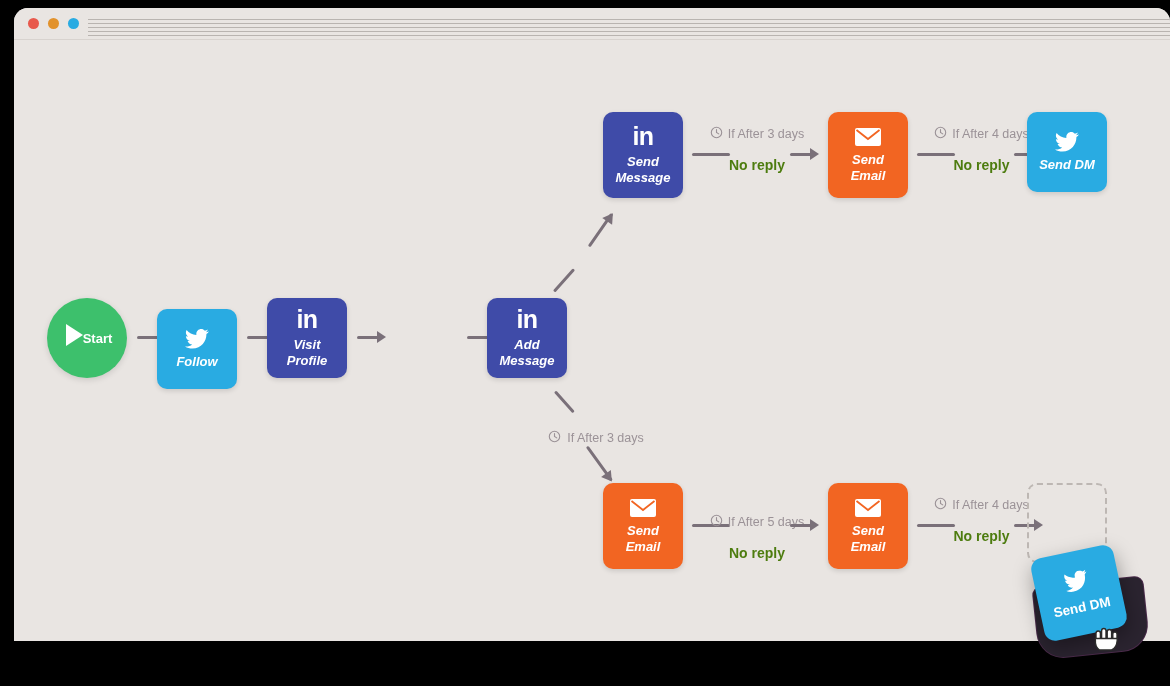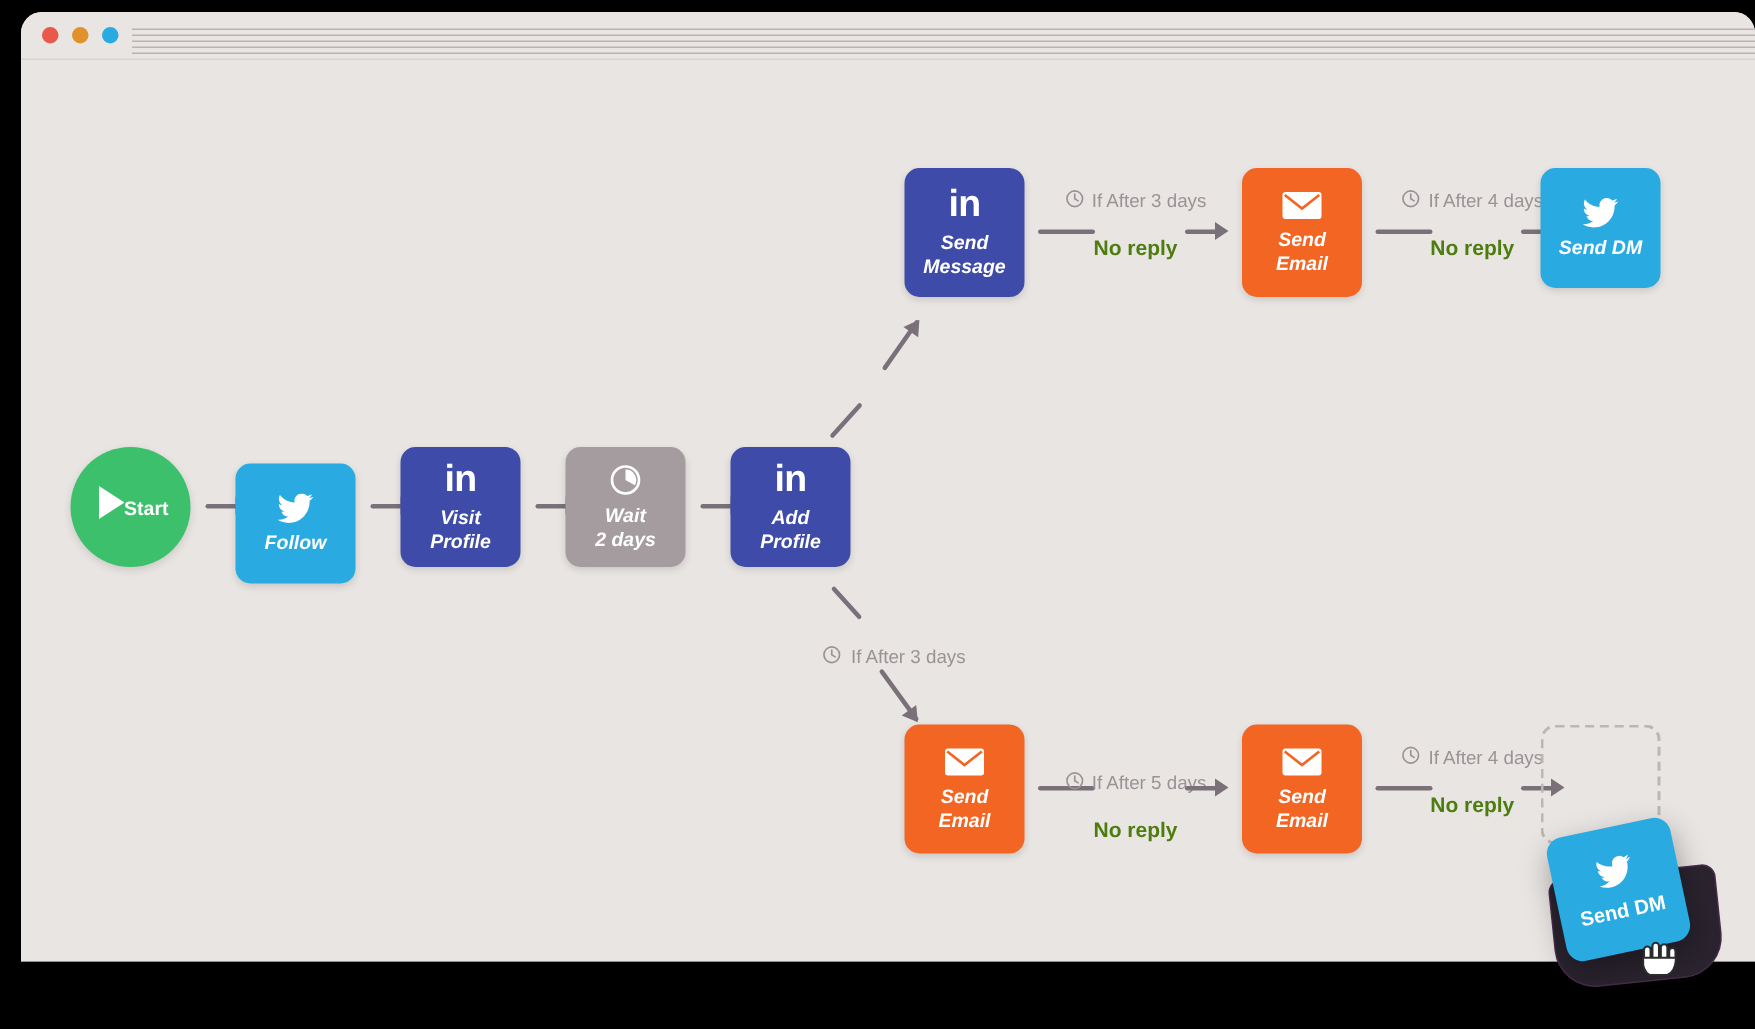--- a/index.html
+++ b/index.html
@@ -192,38 +192,28 @@
 
       <div class="node n-li" style="left:253px; top:258px;">
         <div class="glyph li-mark">in</div>
         <div class="cap">Visit
 Profile</div>
       </div>
 
       <div class="edge-line" style="left:343px; top:296px; width:22px;"></div>
       <div class="arrow-head" style="left:363px; top:291px;"></div>
 
-      <div class="node n-wait" style="left:363px; top:258px;">
-        <div class="glyph">
-          <svg width="22" height="22" viewBox="0 0 22 22">
-            <circle cx="11" cy="11" r="9" fill="none" stroke="#fff" stroke-width="1.8"></circle>
-            <path d="M11 11 L11 4 A7 7 0 0 1 17.2 14.5 Z" fill="#fff"></path>
-          </svg>
-        </div>
-        <div class="cap">Wait
-2 days</div>
-      </div>
 
       <div class="edge-line" style="left:453px; top:296px; width:22px;"></div>
       <div class="arrow-head" style="left:473px; top:291px;"></div>
 
       <div class="node n-li" style="left:473px; top:258px;">
         <div class="glyph li-mark">in</div>
         <div class="cap">Add
-Profile</div>
+Message</div>
       </div>
 
       <div class="diag" style="left:540px; top:250px; width:30px; transform: rotate(-48deg);">
         <div class="bar" style="width:30px;"></div>
       </div>
       <div class="diag" style="left:575px; top:205px; width:40px; transform: rotate(-55deg);">
         <div class="bar" style="width:40px;"></div>
         <div class="tip"></div>
       </div>
 

